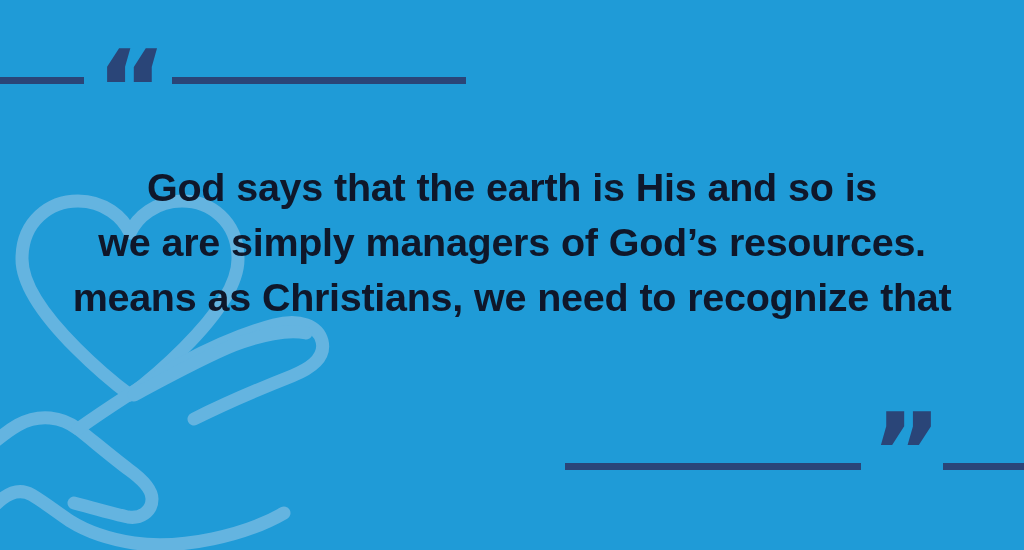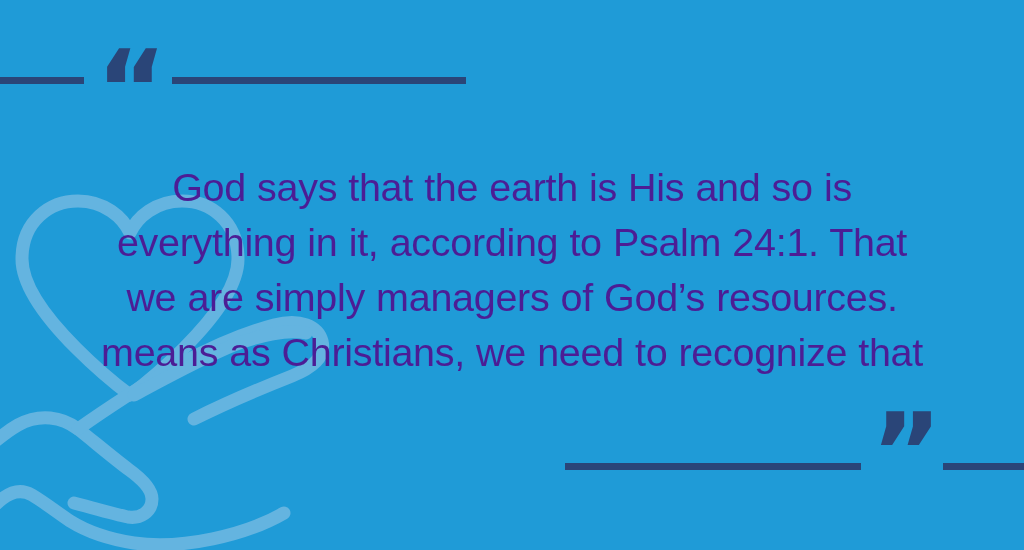--- a/index.html
+++ b/index.html
@@ -59,22 +59,22 @@
   #close-quote { left:871px; top:400px; }
 
   
   #quote-text {
     position:absolute;
     left:0;
     right:0;
     top:160px;
     padding:0 54px;
     text-align:center;
-    color:#4c1d95;
-    font-weight:400;
+    color:#0f172a;
+    font-weight:700;
     font-size:39.5px;
     line-height:55px;
     letter-spacing:-0.3px;
     word-spacing:0.5px;
   }
   #quote-text .line { display:block; white-space:nowrap; }
 </style>
 </head>
 <body>
 
@@ -102,21 +102,20 @@
   </div>
 
   <div class="rule" id="top-rule-short"></div>
 
   <span class="quote-glyph" id="open-quote">“</span>
 
   <div class="rule" id="top-rule-long"></div>
 
   <div id="quote-text">
     <span class="line">God says that the earth is His and so is</span>
-    <span class="line">everything in it, according to Psalm 24:1. That</span>
     <span class="line">we are simply managers of God’s resources.</span>
     <span class="line">means as Christians, we need to recognize that</span>
   </div>
 
   <div class="rule" id="bottom-rule-long"></div>
 
   <span class="quote-glyph" id="close-quote">”</span>
 
   <div class="rule" id="bottom-rule-short"></div>
 

